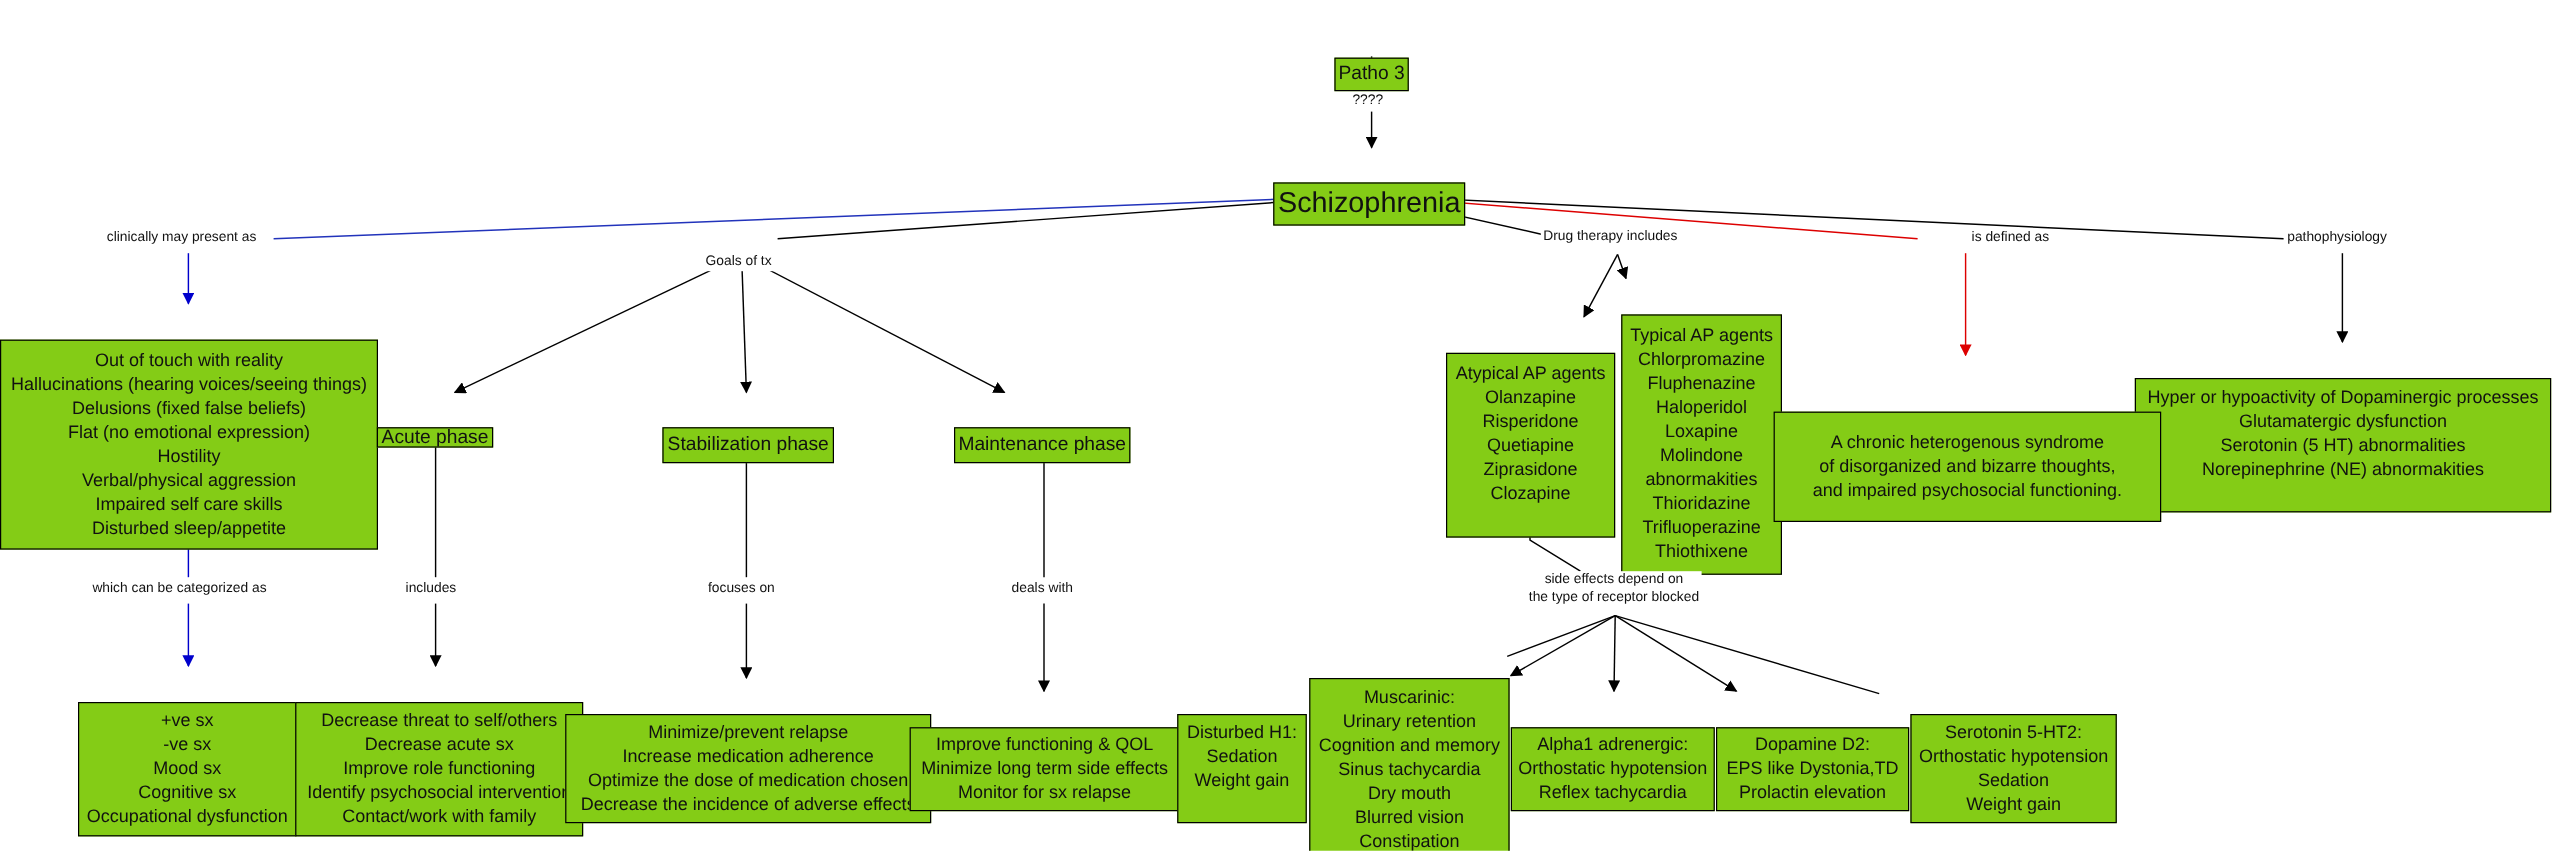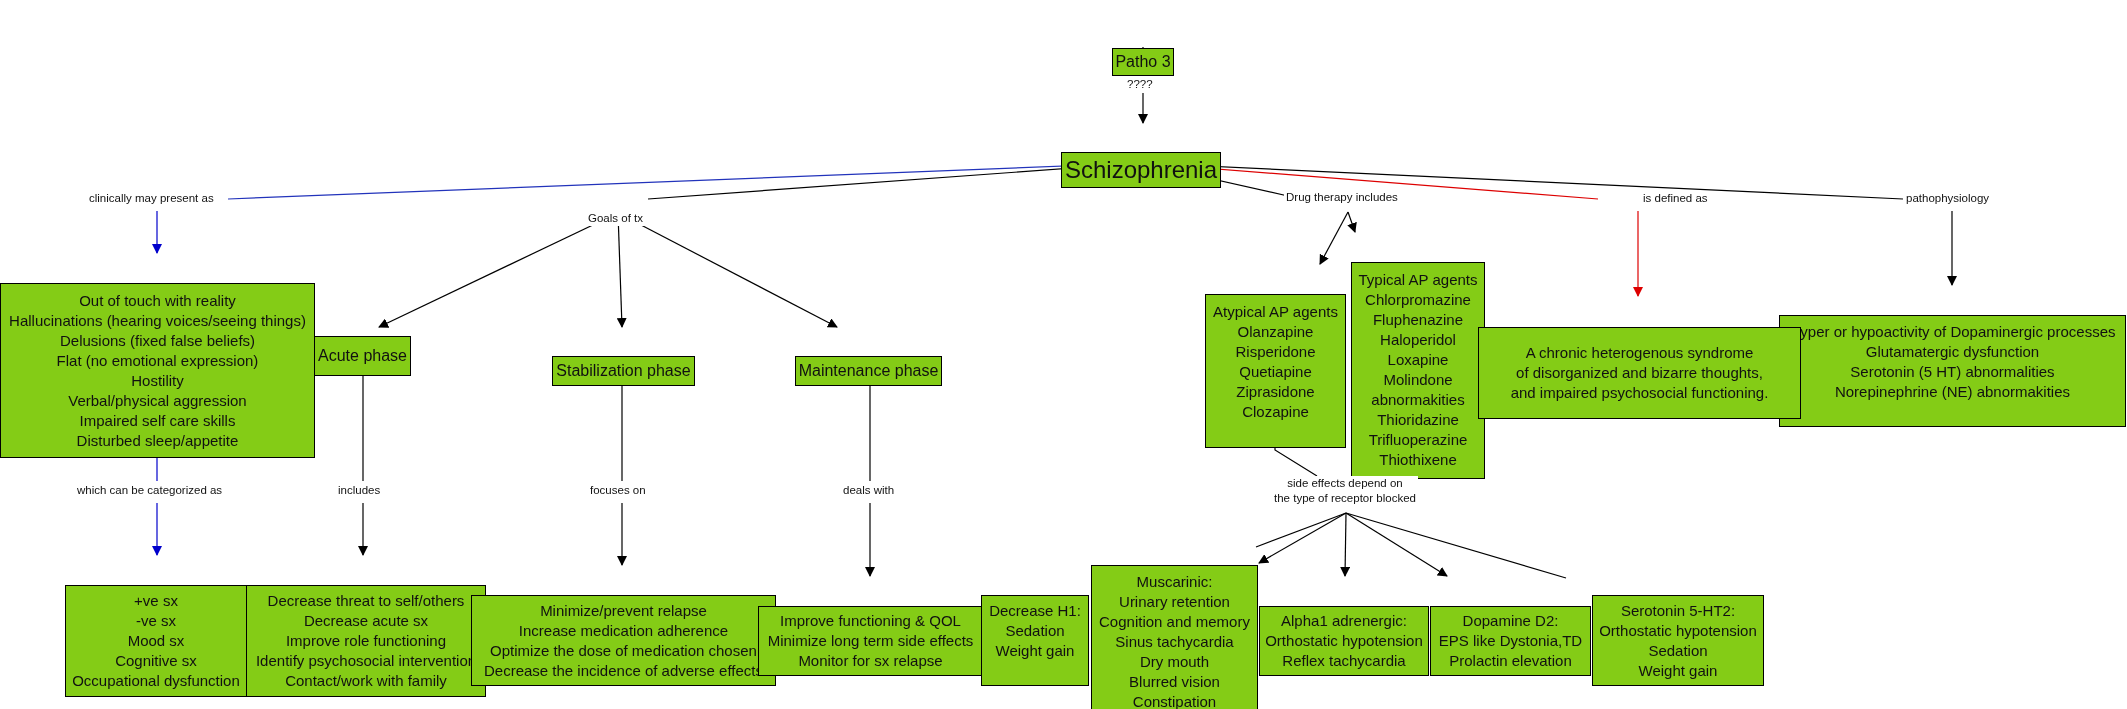--- a/index.html
+++ b/index.html
@@ -98,21 +98,21 @@
   </div>
 <div class="lbl" style="left:75px;top:483px;">which can be categorized as</div>
 <div class="node" style="left:65px;top:557px;width:182px;height:112px;">
     <span class="line">+ve sx</span>
     <span class="line">-ve sx</span>
     <span class="line">Mood sx</span>
     <span class="line">Cognitive sx</span>
     <span class="line">Occupational dysfunction</span>
   </div>
 
-<div class="node" style="left:314px;top:308px;width:97px;height:40px;font-size:16px;">
+<div class="node" style="left:314px;top:328px;width:97px;height:17px;font-size:16px;">
   <span>Acute phase</span>
 </div>
 <div class="node" style="left:552px;top:328px;width:143px;height:30px;font-size:16px;">
   <span>Stabilization phase</span>
 </div>
 <div class="node" style="left:795px;top:328px;width:147px;height:30px;font-size:16px;">
   <span>Maintenance phase</span>
 </div>
 
 <div class="lbl" style="left:336px;top:483px;">includes</div>
@@ -158,33 +158,33 @@
     <span class="line">Trifluoperazine</span>
     <span class="line">Thiothixene</span>
   </div>
 
 <div class="node" style="left:1779px;top:287px;width:347px;height:112px;justify-content:flex-start;padding-top:6px;">
     <span class="line">Hyper or hypoactivity of Dopaminergic processes</span>
     <span class="line">Glutamatergic dysfunction</span>
     <span class="line">Serotonin (5 HT) abnormalities</span>
     <span class="line">Norepinephrine (NE) abnormakities</span>
   </div>
-<div class="node" style="left:1478px;top:299px;width:323px;height:92px;">
+<div class="node" style="left:1478px;top:315px;width:323px;height:92px;">
     <span class="line">A chronic heterogenous syndrome</span>
     <span class="line">of disorganized and bizarre thoughts,</span>
     <span class="line">and impaired psychosocial functioning.</span>
   </div>
 
 <div class="lbl" style="left:1272px;top:476px;">
   <span class="line">side effects depend on</span>
   <span class="line">the type of receptor blocked</span>
 </div>
 
 <div class="node" style="left:981px;top:567px;width:108px;height:91px;justify-content:flex-start;padding-top:5px;">
-    <span class="line">Decrease H1:</span>
+    <span class="line">Disturbed H1:</span>
     <span class="line">Sedation</span>
     <span class="line">Weight gain</span>
   </div>
 <div class="node" style="left:1091px;top:537px;width:167px;height:153px;">
     <span class="line">Muscarinic:</span>
     <span class="line">Urinary retention</span>
     <span class="line">Cognition and memory</span>
     <span class="line">Sinus tachycardia</span>
     <span class="line">Dry mouth</span>
     <span class="line">Blurred vision</span>

